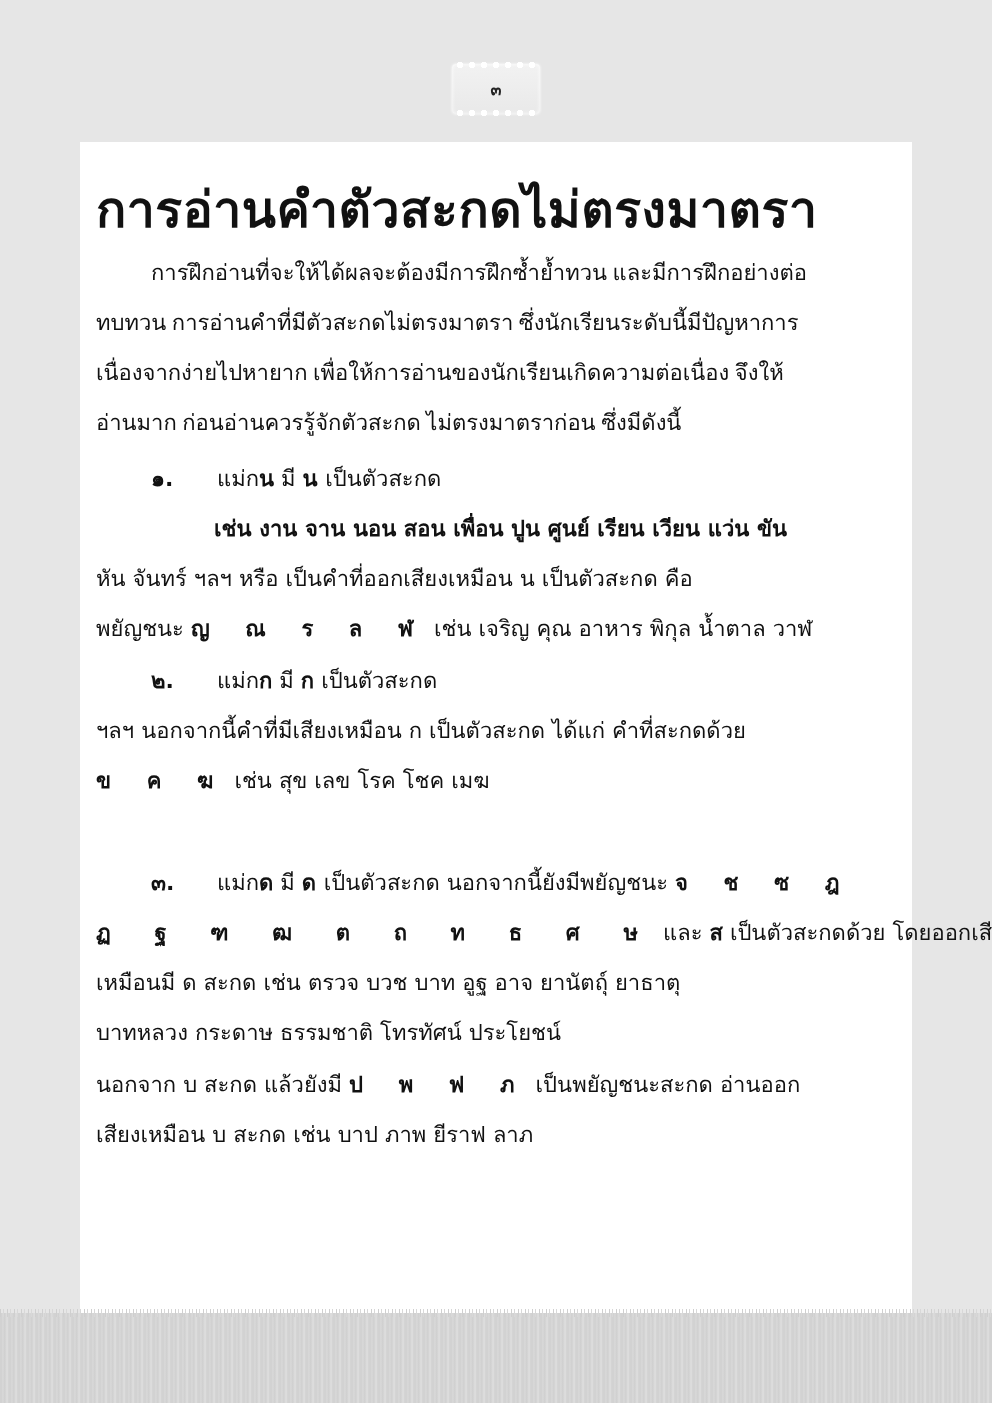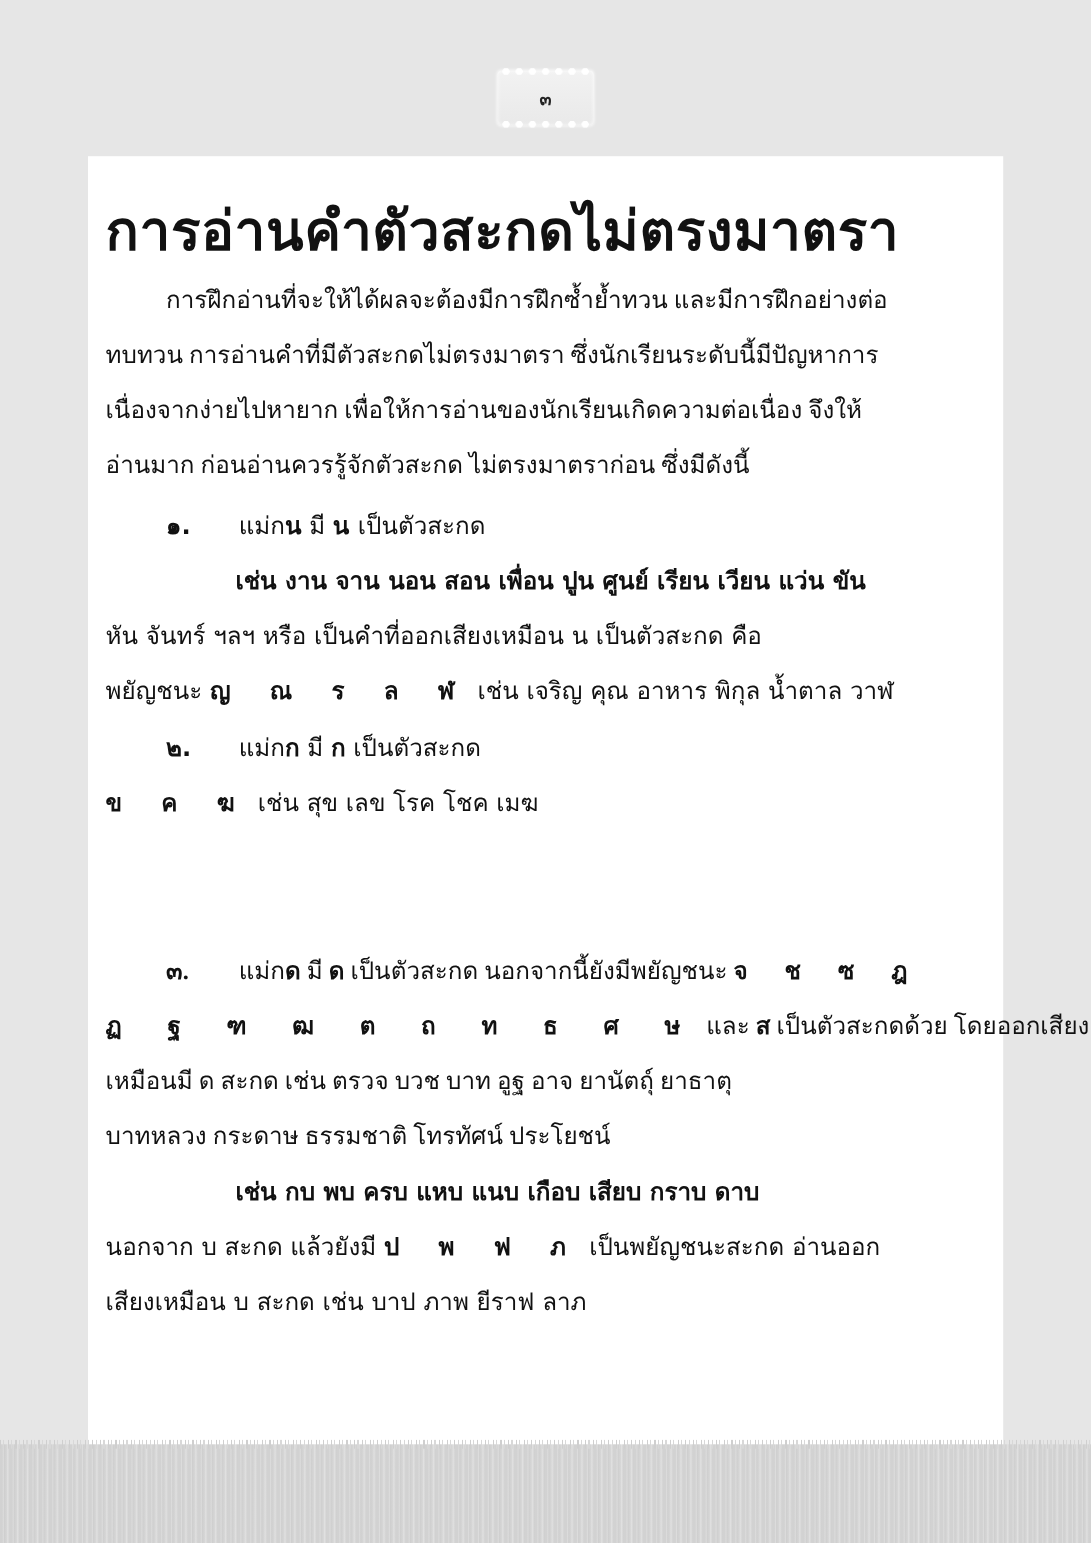--- a/index.html
+++ b/index.html
@@ -80,29 +80,29 @@
   </span>
   <span class="line indent2">เช่น  งาน จาน นอน สอน เพื่อน ปูน ศูนย์ เรียน เวียน แว่น ขัน</span>
   <span class="line">หัน  จันทร์  ฯลฯ  หรือ  เป็นคำที่ออกเสียงเหมือน  น  เป็นตัวสะกด  คือ</span>
   <span class="line"><span>พยัญชนะ </span><span class="b sp">ญ ณ ร ล ฬ</span><span>  เช่น  เจริญ  คุณ  อาหาร  พิกุล  น้ำตาล วาฬ</span></span>
 </div>
 
 <div class="body-text" style="top:656px;">
   <span class="sec-head">
     <span class="sec-num">๒.</span><span>แม่ก</span><span class="b">ก</span><span> มี </span><span class="b">ก</span><span>  เป็นตัวสะกด</span>
   </span>
+  <span class="line">ฯลฯ  นอกจากนี้คำที่มีเสียงเหมือน  ก  เป็นตัวสะกด  ได้แก่   คำที่สะกดด้วย</span>
   <span class="line"><span class="b sp">ข ค ฆ</span><span> เช่น  สุข  เลข  โรค  โชค  เมฆ</span></span>
 </div>
 
-<div class="body-text" style="top:858px;font-family:Liberation Serif, serif;">
+<div class="body-text" style="top:858px;">
   <span class="sec-head">
     <span class="sec-num">๓.</span><span>แม่ก</span><span class="b">ด</span><span> มี </span><span class="b"> ด </span><span> เป็นตัวสะกด นอกจากนี้ยังมีพยัญชนะ </span><span class="b sp">จ ช ซ ฎ</span>
   </span>
   <span class="line"><span class="b" style="letter-spacing:18px;">ฏ ฐ ฑ ฒ ต ถ ท ธ ศ ษ</span><span> และ </span><span class="b">ส</span><span> เป็นตัวสะกดด้วย  โดยออกเสียง</span></span>
   <span class="line">เหมือนมี  ด  สะกด เช่น   ตรวจ   บวช   บาท   อูฐ   อาจ  ยานัตถุ์   ยาธาตุ</span>
   <span class="line">บาทหลวง  กระดาษ   ธรรมชาติ   โทรทัศน์   ประโยชน์</span>
 </div>
 
 <div class="body-text" style="top:1060px;">
-  <span class="line indent2">เช่น   กบ   พบ   ครบ   แหบ   แนบ   เกือบ   เสียบ   กราบ    ดาบ</span>
   <span class="line"><span>นอกจาก  บ  สะกด  แล้วยังมี </span><span class="b sp">ป พ ฟ ภ</span><span> เป็นพยัญชนะสะกด  อ่านออก</span></span>
   <span class="line">เสียงเหมือน  บ  สะกด  เช่น  บาป   ภาพ   ยีราฟ  ลาภ</span>
 </div>
 
 </body></html>

